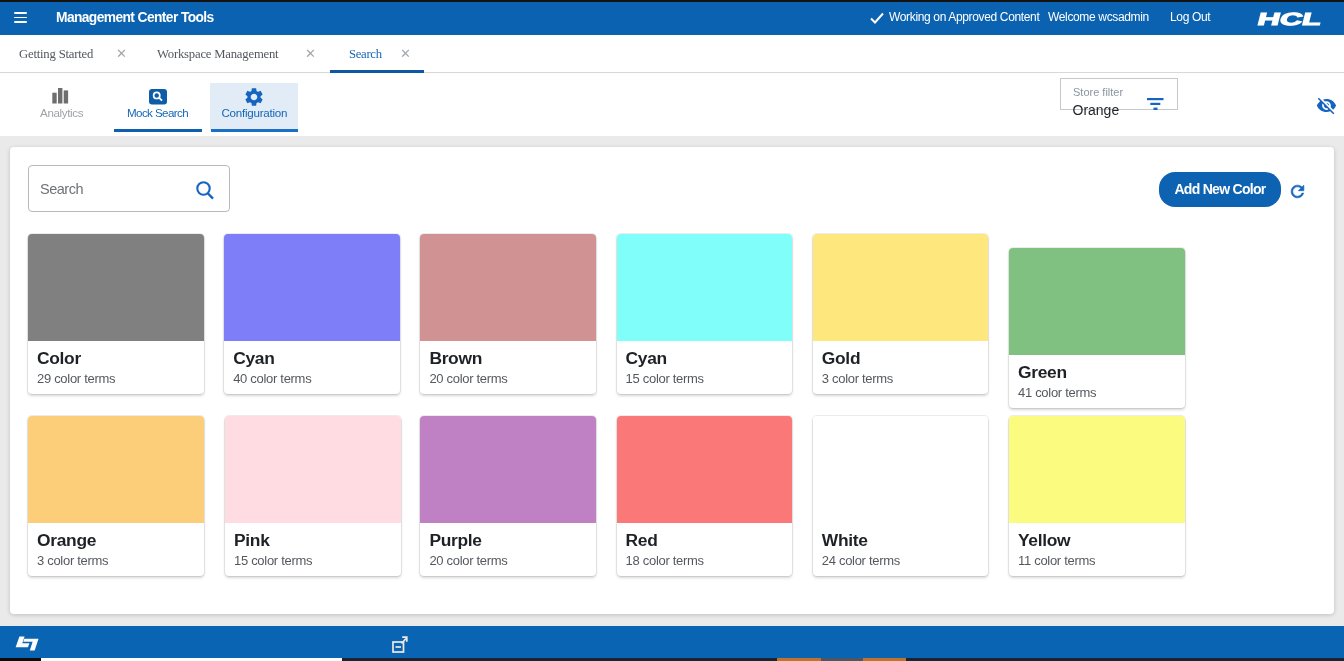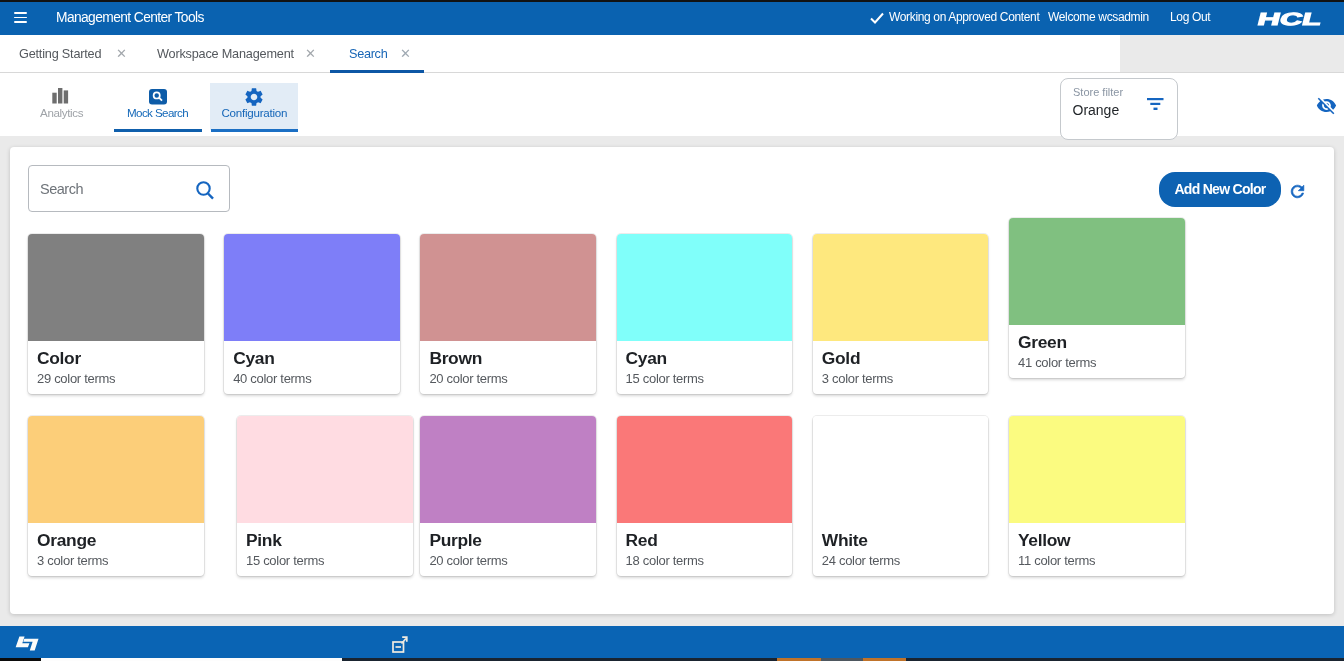--- a/index.html
+++ b/index.html
@@ -6,40 +6,40 @@
 html,body { width:1344px; height:661px; overflow:hidden; font-family:"Liberation Sans",sans-serif; }
 #app { position:relative; width:1344px; height:661px; background:#EAEAEA; }
 .abs { position:absolute; }
 
 
 #topline { left:0; top:0; width:1344px; height:2px; background:#121212; }
 
 
 #header { left:0; top:2px; width:1344px; height:33px; background:#0A62B0; color:#fff; }
 #hamb div { position:absolute; left:0; width:13px; height:1.8px; background:#fff; border-radius:1px; }
-#title { left:56px; top:8.2px; font-size:13.8px; font-weight:400; letter-spacing:-0.6px; color:#fff; }
+#title { left:56px; top:8.2px; font-size:13.8px; font-weight:700; letter-spacing:-0.6px; color:#fff; }
 .htxt { top:7.7px; font-size:12px; letter-spacing:-0.35px; color:#fff; white-space:nowrap; }
 
 
 
-#tabbar { left:0; top:35px; width:1120px; height:37px; background:#fff; }
+#tabbar { left:0; top:35px; width:1344px; height:37px; background:#fff;font-family:Liberation Serif, serif; }
 #tabsep { left:0; top:72px; width:1344px; height:1px; background:#D8D8D8; z-index:3; }
 .tabtxt { top:12px; font-size:12.7px; letter-spacing:-0.2px; color:#54585D; white-space:nowrap; }
 .tabx { top:10.5px; font-size:13px; color:#A2A7AC; }
 #tabline { left:330px; top:70px; width:94px; height:3px; background:#0D57A5; z-index:4; }
 
 
 #toolbar { left:0; top:72px; width:1344px; height:64px; background:#fff; }
 .tlabel { font-size:11.6px; letter-spacing:-0.35px; white-space:nowrap; }
 #cfgbg { left:210px; top:11px; width:87.5px; height:46.6px; background:#E2ECF6; }
 #msline { left:114px; top:57px; width:87.6px; height:2.6px; background:#0F5FAC; }
 #cfgline { left:210.5px; top:57px; width:87.5px; height:2.6px; background:#1B6FC4; }
 
 
-.selbox { top:6px; height:62px; border:1px solid #C5C9CD; border-radius:8px; background:#fff; }
+.selbox { top:6px; height:32px; border:1px solid #C5C9CD; border-radius:0; background:#fff; }
 .sellabel { font-size:11px; color:#8A95A3; }
 .selval { font-size:14px; color:#1F2327; }
 
 
 #panel { left:10px; top:147px; width:1324px; height:467px; background:#fff; border-radius:4px; box-shadow:0 1px 4px rgba(0,0,0,0.18); }
 #searchbox { left:28px; top:165px; width:202px; height:47px; border:1px solid #B6BABF; border-radius:4px; background:#fff; }
 #searchph { left:40px; top:181px; font-size:14.5px; letter-spacing:-0.5px; color:#6E7379; }
 #addbtn { left:1159px; top:172px; width:122px; height:35px; background:#0D62B2; border-radius:16px; color:#fff; font-size:14px; font-weight:700; letter-spacing:-0.7px; text-align:center; line-height:35px; }
 
 
@@ -159,31 +159,31 @@
   <div class="card" style="left:616.5999999999999px; top:234px">
         <div class="sw" style="background:#80FFFA"></div>
         <div class="cn">Cyan</div>
         <div class="ct">15 color terms</div>
       </div>
   <div class="card" style="left:812.8px; top:234px">
         <div class="sw" style="background:#FEE87E"></div>
         <div class="cn">Gold</div>
         <div class="ct">3 color terms</div>
       </div>
-  <div class="card" style="left:1009.0px; top:218px">
+  <div class="card" style="left:1009.0px; top:248px">
         <div class="sw" style="background:#80C080"></div>
         <div class="cn">Green</div>
         <div class="ct">41 color terms</div>
       </div>
   <div class="card" style="left:28.0px; top:416px">
         <div class="sw" style="background:#FCCE79"></div>
         <div class="cn">Orange</div>
         <div class="ct">3 color terms</div>
       </div>
-  <div class="card" style="left:237px; top:416px">
+  <div class="card" style="left:225px; top:416px">
         <div class="sw" style="background:#FFDCE2"></div>
         <div class="cn">Pink</div>
         <div class="ct">15 color terms</div>
       </div>
   <div class="card" style="left:420.4px; top:416px">
         <div class="sw" style="background:#BF80C4"></div>
         <div class="cn">Purple</div>
         <div class="ct">20 color terms</div>
       </div>
   <div class="card" style="left:616.5999999999999px; top:416px">

